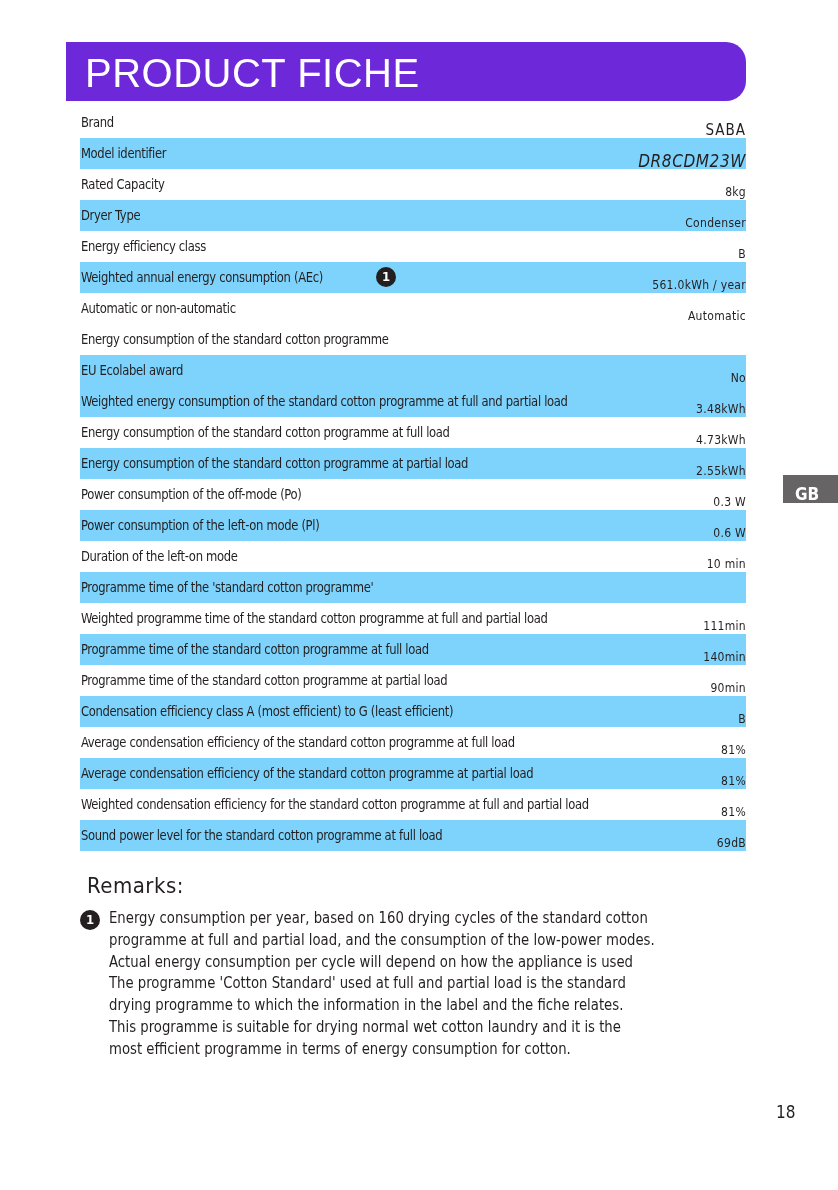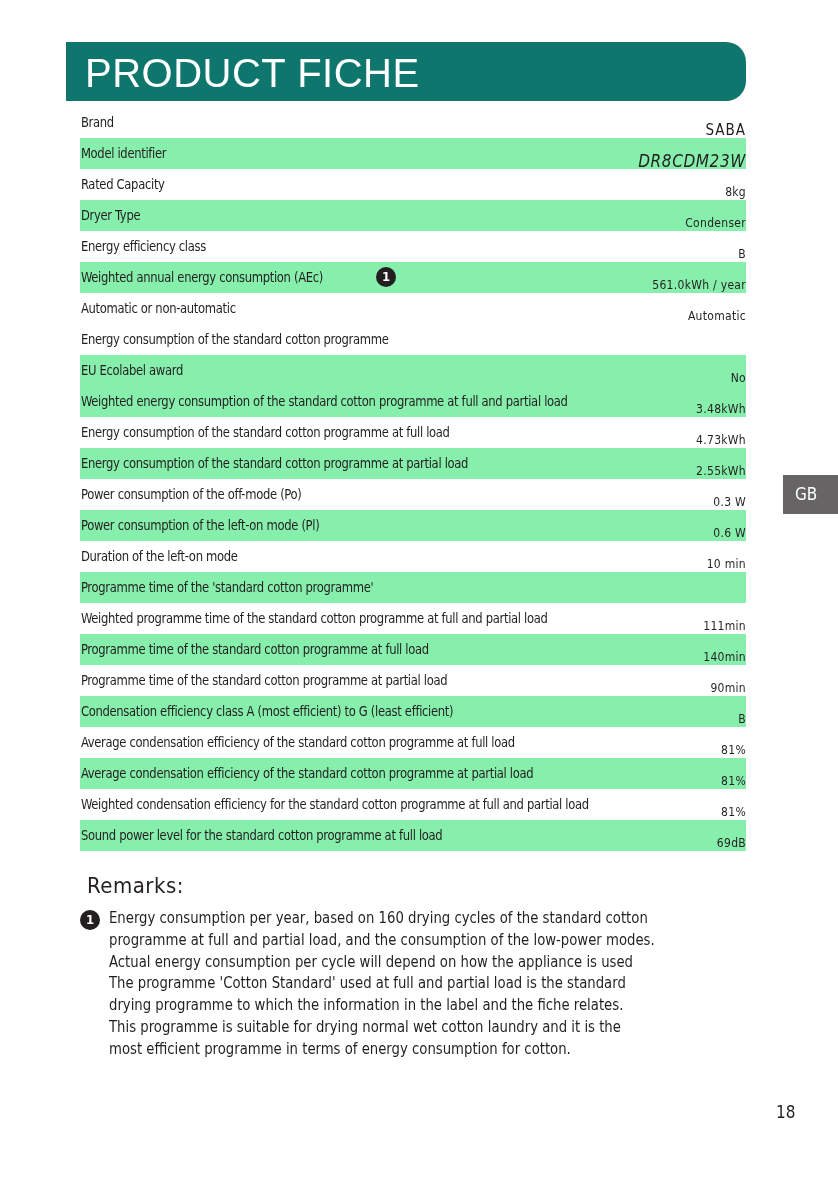--- a/index.html
+++ b/index.html
@@ -3,52 +3,52 @@
 <meta charset="utf-8">
 <style>
   html, body { margin: 0; padding: 0; }
   body {
     width: 838px; height: 1190px; background: #ffffff; position: relative; overflow: hidden;
     font-family: "DejaVu Sans Condensed", "DejaVu Sans", "Liberation Sans", sans-serif;
     color: #231f20;
   }
   .header {
     position: absolute; left: 66px; top: 42px; width: 680px; height: 59px;
-    background: #0f766e; border-radius: 0 20px 20px 0;
+    background: #6d28d9; border-radius: 0 20px 20px 0;
   }
   .header-title {
     position: absolute; left: 19px; top: 6px;
     font-family: "Liberation Sans", sans-serif; font-size: 40px; color: #ffffff;
     letter-spacing: 0.5px; line-height: 50px;
   }
   .table { position: absolute; left: 80px; top: 107px; width: 666px; }
   .row {
     height: 31px; display: flex; align-items: center; justify-content: space-between;
     font-size: 14px; line-height: 31px; position: relative; gap: 23px;
   }
-  .row.shaded { background: #86efac; }
+  .row.shaded { background: #7dd3fc; }
   .row .label {
     padding-left: 1px; white-space: nowrap; letter-spacing: -0.35px;
     transform: scaleX(0.92); transform-origin: left center;
   }
   .row .value {
     padding-right: 0; white-space: nowrap; font-size: 12px; letter-spacing: 0.3px; margin-top: 16px;
   }
   .row .value.large { font-size: 15px; letter-spacing: 1px; }
   .row .value.xlarge { font-size: 17px; letter-spacing: 0.6px; font-style: italic; }
   .circle-num {
     display: inline-block; width: 20px; height: 20px; border-radius: 50%;
     background: #231f20; color: #ffffff; font-size: 13px; line-height: 20px;
     text-align: center; font-weight: bold; vertical-align: middle;
   }
   .aec-marker { position: absolute; left: 296px; top: 5px; }
   .gb-tab {
-    position: absolute; left: 783px; top: 475px; width: 55px; height: 39px;
+    position: absolute; left: 783px; top: 475px; width: 55px; height: 28px;
     background: #666465; color: #ffffff; font-size: 17px; line-height: 39px;
-    padding-left: 12px; box-sizing: border-box;
+    padding-left: 12px; box-sizing: border-box; font-weight: bold;
   }
   .remarks-title {
     position: absolute; left: 87px; top: 873px; font-size: 22px; letter-spacing: 0.5px;
   }
   .remarks-body { position: absolute; left: 80px; top: 907px; width: 660px; }
   .remarks-body .circle-num { position: absolute; left: 0; top: 3px; }
   .remarks-text {
     margin-left: 29px; font-size: 16px; line-height: 21.8px;
     transform: scaleX(0.92); transform-origin: left top; width: 680px;
   }

